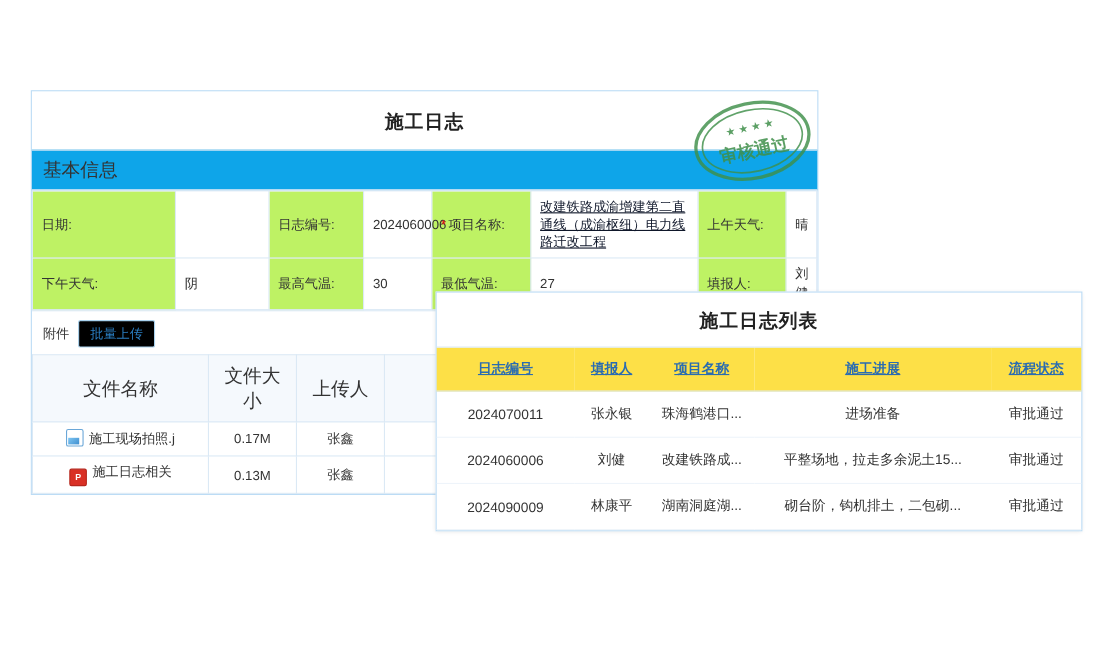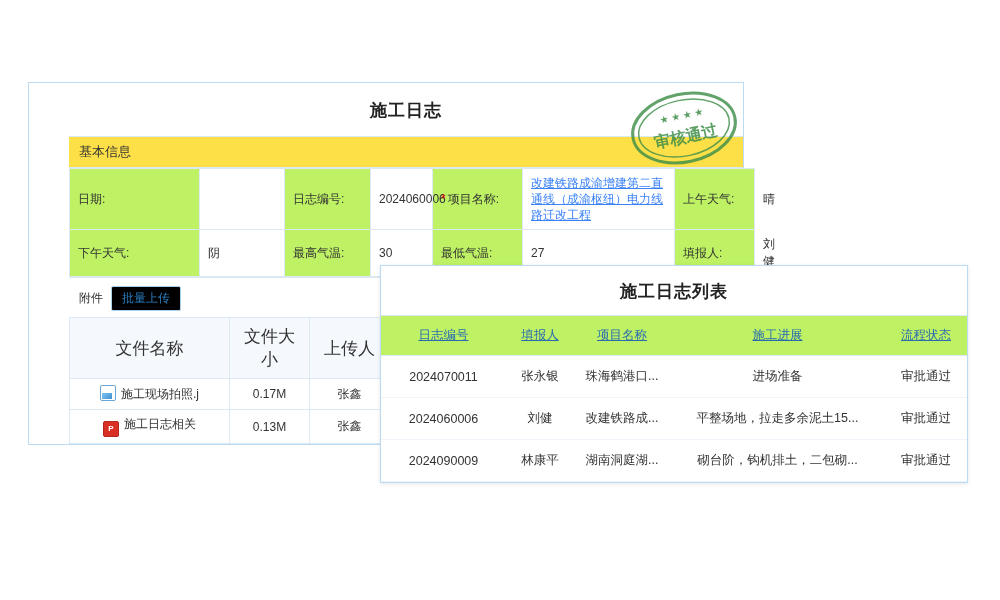--- a/index.html
+++ b/index.html
@@ -19,35 +19,34 @@
 
   
   .form-panel {
     position: absolute;
     left: 28px;
     top: 82px;
     width: 716px;
     background: #ffffff;
     border: 1px solid #bcdcf5;
     box-sizing: border-box;
-    padding-left: 40px;
   }
   .form-title {
     text-align: center;
     font-size: 17px;
     font-weight: bold;
     color: #222;
     padding: 16px 0 14px 0;
     letter-spacing: 1px;
   }
   .section-bar {
-    background: #fde047;
+    background: #0ea5e9;
     border-top: 1px solid #dbe9f5;
     border-bottom: 1px solid #dbe9f5;
-    font-size: 13px;
+    font-size: 17px;
     color: #333;
     padding: 6px 10px;
   }
   table.grid {
     border-collapse: collapse;
     width: 100%;
     table-layout: fixed;
   }
   table.grid td {
     border: 1px solid #dbe9f5;
@@ -64,21 +63,21 @@
   }
   td.val {
     background: #ffffff;
     color: #333;
   }
   .req {
     color: #e60012;
     margin-right: 2px;
   }
   .link {
-    color: #3b82f6;
+    color: #0f172a;
     text-decoration: underline;
     line-height: 16px;
     display: inline-block;
   }
 
   
   .attach-bar {
     display: flex;
     align-items: center;
     gap: 8px;
@@ -162,21 +161,21 @@
     top: 82px;
     width: 132px;
     height: 92px;
     pointer-events: none;
   }
   .stamp svg { display:block; }
 
   
   .list-panel {
     position: absolute;
-    left: 380px;
+    left: 396px;
     top: 265px;
     width: 588px;
     background: #ffffff;
     border: 1px solid #bcdcf5;
     box-shadow: 0 1px 4px rgba(0,0,0,0.10);
     box-sizing: border-box;
   }
   .list-title {
     text-align: center;
     font-size: 17px;
@@ -187,23 +186,23 @@
   }
   table.list {
     border-collapse: collapse;
     width: 100%;
     table-layout: fixed;
   }
   table.list th {
     border: 1px solid #dbe9f5;
     border-left: none;
     border-right: none;
-    background: #bef264;
+    background: #fde047;
     font-size: 12.5px;
-    font-weight: normal;
+    font-weight: bold;
     color: #2b6cb0;
     padding: 11px 4px;
     text-align: center;
   }
   table.list th.u span { text-decoration: underline; }
   table.list td {
     border-bottom: 1px solid #eef4fa;
     font-size: 12.5px;
     color: #333;
     padding: 12px 6px;

